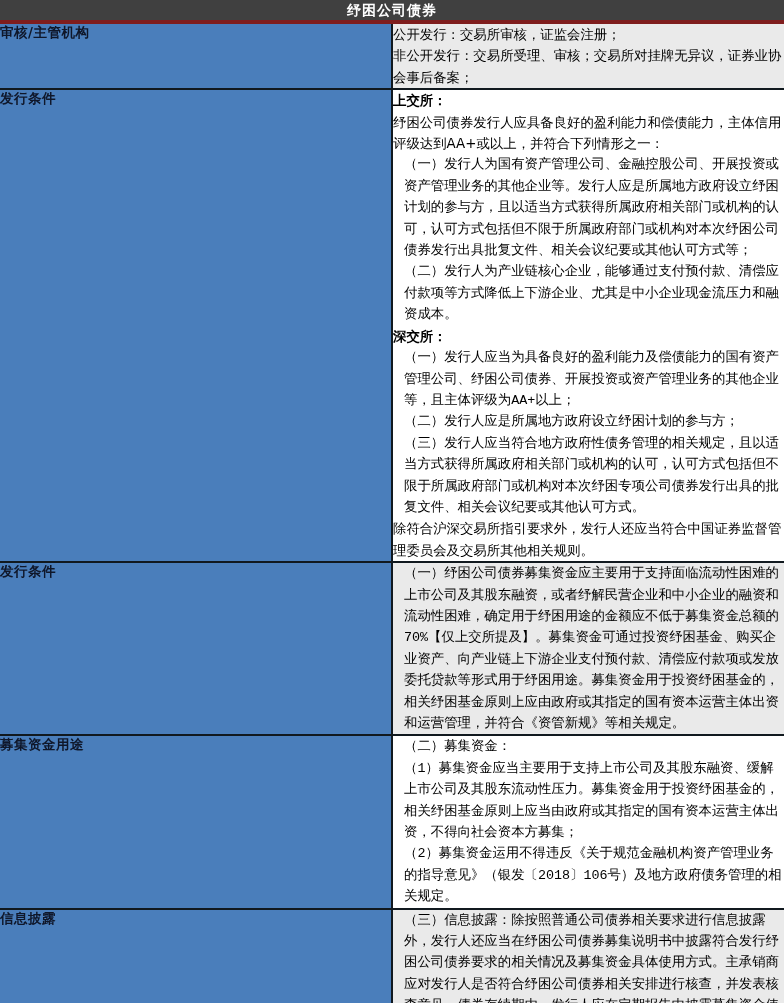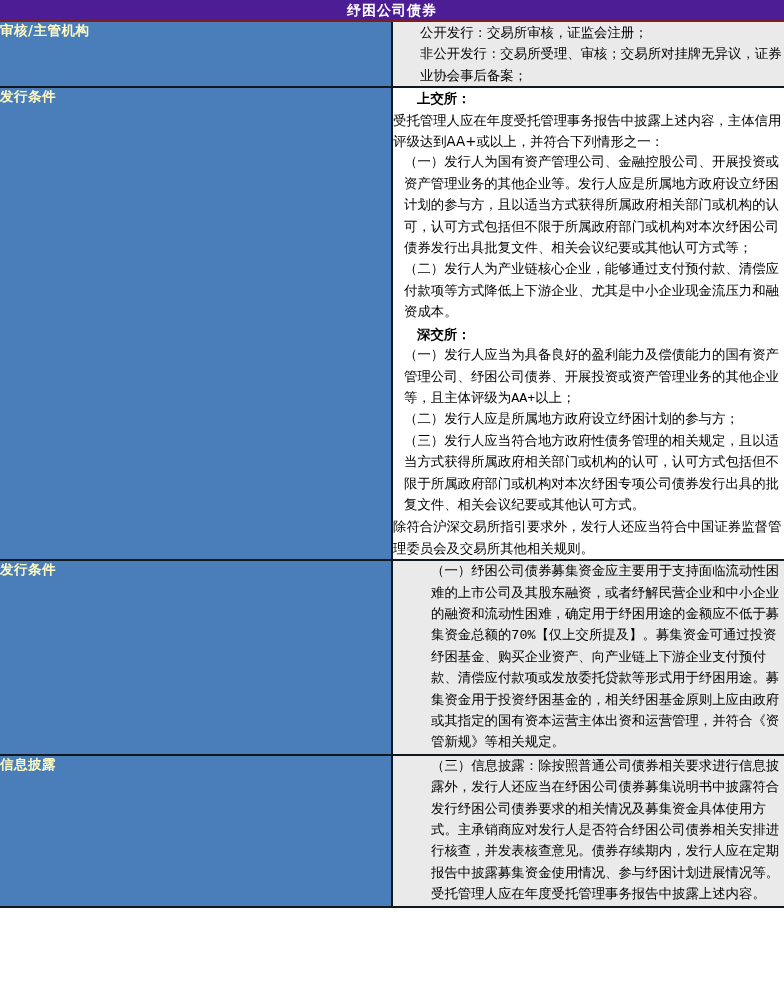--- a/index.html
+++ b/index.html
@@ -53,58 +53,58 @@
     width:784px;
     border-collapse:collapse;
     table-layout:fixed;
   }
   table.doc td,table.doc th{
     padding:0;
     vertical-align:top;
   }
 
   .title-bar{
-    background:#4c1d95;
+    background:#404040;
     color:#ffffff;
     font-weight:bold;
     font-size:14px;
     text-align:center;
     height:20px;
     line-height:20px;
-    border-bottom:2px solid #7f1d1d;
+    border-bottom:4px solid #7f1d1d;
     letter-spacing:1px;
   }
 
   .lbl{
     width:122px;
     background:#4a7ebb;
-    color:#fef9c3;
+    color:#0f172a;
     font-weight:bold;
     font-size:13.5px;
     text-align:left;
     vertical-align:middle;
     padding-left:6px;
     border-right:2px solid #11191f;
     border-bottom:2px solid #11191f;
     letter-spacing:.5px;
     box-sizing:border-box;
   }
   .cell{
     background:#ffffff;
     color:#000000;
     font-size:13.4px;
     line-height:21.4px;
     padding:0 4px 0 5px;
     border-bottom:2px solid #11191f;
     box-sizing:border-box;
   }
-  .cell.shade{ background:#eaeaea;padding-left:27px; }
+  .cell.shade{ background:#eaeaea; }
   .cell p{ margin:0; }
   .cell p.ind{ text-indent:0; padding-left:11px;font-family:Liberation Mono, monospace; }
-  .cell p.hd{ font-weight:bold;padding-left:24px; }
+  .cell p.hd{ font-weight:bold; }
 </style>
 </head>
 <body>
 
 <div id="sheet">
 
   <div class="wm-layer">
     <div class="wm-logo wm-a">R</div>
     <div class="wm-logo wm-b">R</div>
     <div class="wm-text wm-t1">广东沃创金融信息服务有限公司</div>
@@ -121,37 +121,45 @@
           <td class="lbl">审核/主管机构</td>
           <td class="cell shade">
             <p class="">公开发行：交易所审核，证监会注册；</p>
             <p class="">非公开发行：交易所受理、审核；交易所对挂牌无异议，证券业协会事后备案；</p>
           </td>
         </tr>
         <tr>
           <td class="lbl">发行条件</td>
           <td class="cell">
             <p class="hd">上交所：</p>
-            <p class="">受托管理人应在年度受托管理事务报告中披露上述内容，主体信用评级达到AA+或以上，并符合下列情形之一：</p>
+            <p class="">纾困公司债券发行人应具备良好的盈利能力和偿债能力，主体信用评级达到AA+或以上，并符合下列情形之一：</p>
             <p class="ind ">（一）发行人为国有资产管理公司、金融控股公司、开展投资或资产管理业务的其他企业等。发行人应是所属地方政府设立纾困计划的参与方，且以适当方式获得所属政府相关部门或机构的认可，认可方式包括但不限于所属政府部门或机构对本次纾困公司债券发行出具批复文件、相关会议纪要或其他认可方式等；</p>
             <p class="ind ">（二）发行人为产业链核心企业，能够通过支付预付款、清偿应付款项等方式降低上下游企业、尤其是中小企业现金流压力和融资成本。</p>
             <p class="hd">深交所：</p>
             <p class="ind ">（一）发行人应当为具备良好的盈利能力及偿债能力的国有资产管理公司、纾困公司债券、开展投资或资产管理业务的其他企业等，且主体评级为AA+以上；</p>
             <p class="ind ">（二）发行人应是所属地方政府设立纾困计划的参与方；</p>
             <p class="ind ">（三）发行人应当符合地方政府性债务管理的相关规定，且以适当方式获得所属政府相关部门或机构的认可，认可方式包括但不限于所属政府部门或机构对本次纾困专项公司债券发行出具的批复文件、相关会议纪要或其他认可方式。</p>
             <p class="">除符合沪深交易所指引要求外，发行人还应当符合中国证券监督管理委员会及交易所其他相关规则。</p>
           </td>
         </tr>
         <tr>
           <td class="lbl">发行条件</td>
           <td class="cell shade">
             <p class="ind ">（一）纾困公司债券募集资金应主要用于支持面临流动性困难的上市公司及其股东融资，或者纾解民营企业和中小企业的融资和流动性困难，确定用于纾困用途的金额应不低于募集资金总额的70%【仅上交所提及】。募集资金可通过投资纾困基金、购买企业资产、向产业链上下游企业支付预付款、清偿应付款项或发放委托贷款等形式用于纾困用途。募集资金用于投资纾困基金的，相关纾困基金原则上应由政府或其指定的国有资本运营主体出资和运营管理，并符合《资管新规》等相关规定。</p>
           </td>
         </tr>
         <tr>
+          <td class="lbl">募集资金用途</td>
+          <td class="cell">
+            <p class="ind ">（二）募集资金：</p>
+            <p class="ind ">（1）募集资金应当主要用于支持上市公司及其股东融资、缓解上市公司及其股东流动性压力。募集资金用于投资纾困基金的，相关纾困基金原则上应当由政府或其指定的国有资本运营主体出资，不得向社会资本方募集；</p>
+            <p class="ind ">（2）募集资金运用不得违反《关于规范金融机构资产管理业务的指导意见》（银发〔2018〕106号）及地方政府债务管理的相关规定。</p>
+          </td>
+        </tr>
+        <tr>
           <td class="lbl">信息披露</td>
           <td class="cell shade">
             <p class="ind ">（三）信息披露：除按照普通公司债券相关要求进行信息披露外，发行人还应当在纾困公司债券募集说明书中披露符合发行纾困公司债券要求的相关情况及募集资金具体使用方式。主承销商应对发行人是否符合纾困公司债券相关安排进行核查，并发表核查意见。债券存续期内，发行人应在定期报告中披露募集资金使用情况、参与纾困计划进展情况等。受托管理人应在年度受托管理事务报告中披露上述内容。</p>
           </td>
         </tr>
       </tbody>
   </table>
 
 </div>
 

